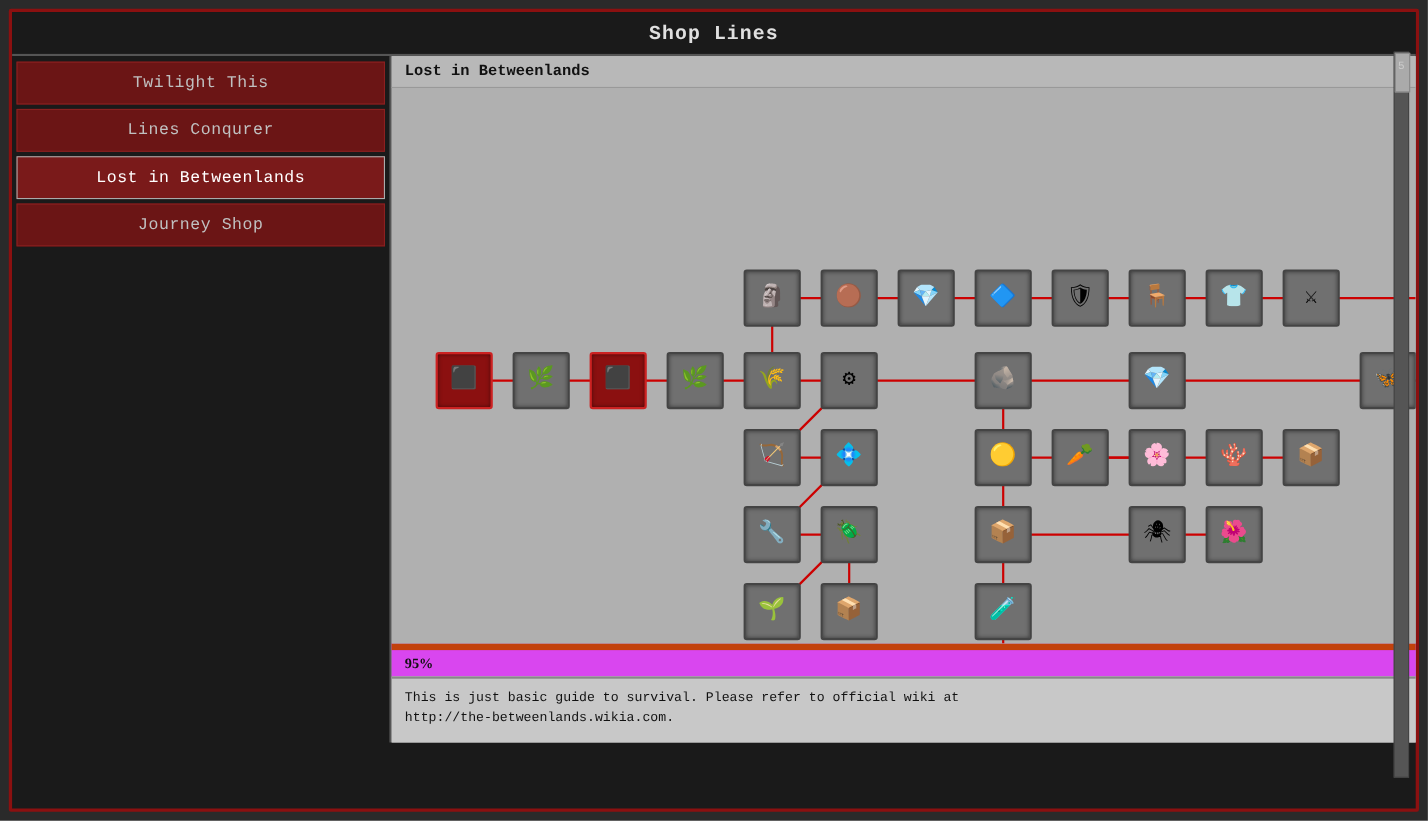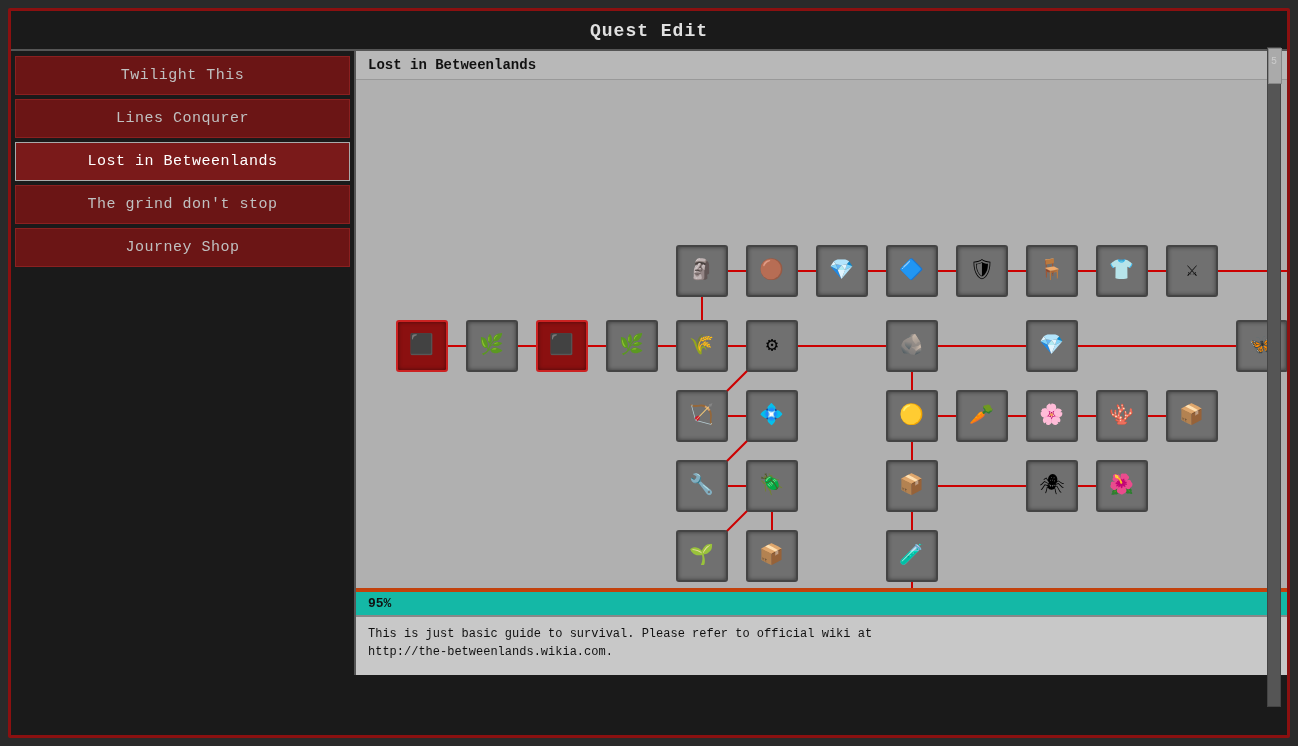--- a/index.html
+++ b/index.html
@@ -132,25 +132,26 @@
     }
 
     .quest-node .node-icon {
       font-size: 24px;
       line-height: 1;
     }
 
     
     .progress-area {
       padding: 4px 12px;
-      background: #14b8a6;
+      background: #d946ef;
       color: #111;
       font-size: 13px;
       font-weight: bold;
-      border-top: 4px solid #c2410c;
+      border-top: 6px solid #c2410c;
+      font-family: Liberation Serif, serif;
     }
 
     
     .description-area {
       background: #c8c8c8;
       border-top: 2px solid #888;
       padding: 8px 12px;
       min-height: 60px;
       color: #111;
       font-size: 12px;
@@ -179,37 +180,34 @@
       cursor: pointer;
       letter-spacing: 1px;
     }
   </style>
 </head>
 <body>
 
 <div class="outer-frame">
 
   <div class="title-bar">
-    <span>Quest Edit</span>
+    <span>Shop Lines</span>
   </div>
 
   <div class="main-content">
 
     <div class="sidebar">
       <div class="sidebar-item">
         <span>Twilight This</span>
       </div>
       <div class="sidebar-item">
         <span>Lines Conqurer</span>
       </div>
       <div class="sidebar-item active">
         <span>Lost in Betweenlands</span>
-      </div>
-      <div class="sidebar-item">
-        <span>The grind don't stop</span>
       </div>
       <div class="sidebar-item">
         <span>Journey Shop</span>
       </div>
     </div>
 
     <div class="quest-area">
       <div class="quest-title">
         <span>Lost in Betweenlands</span>
       </div>

